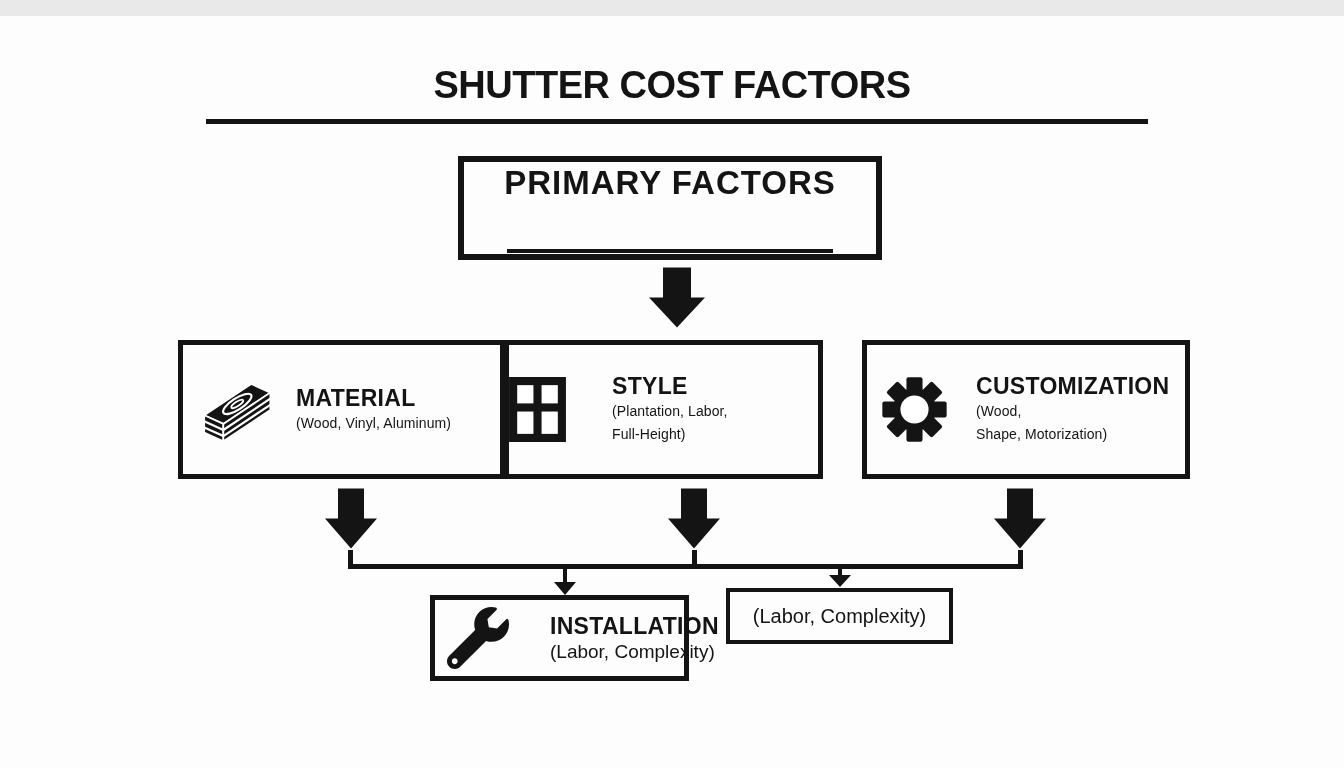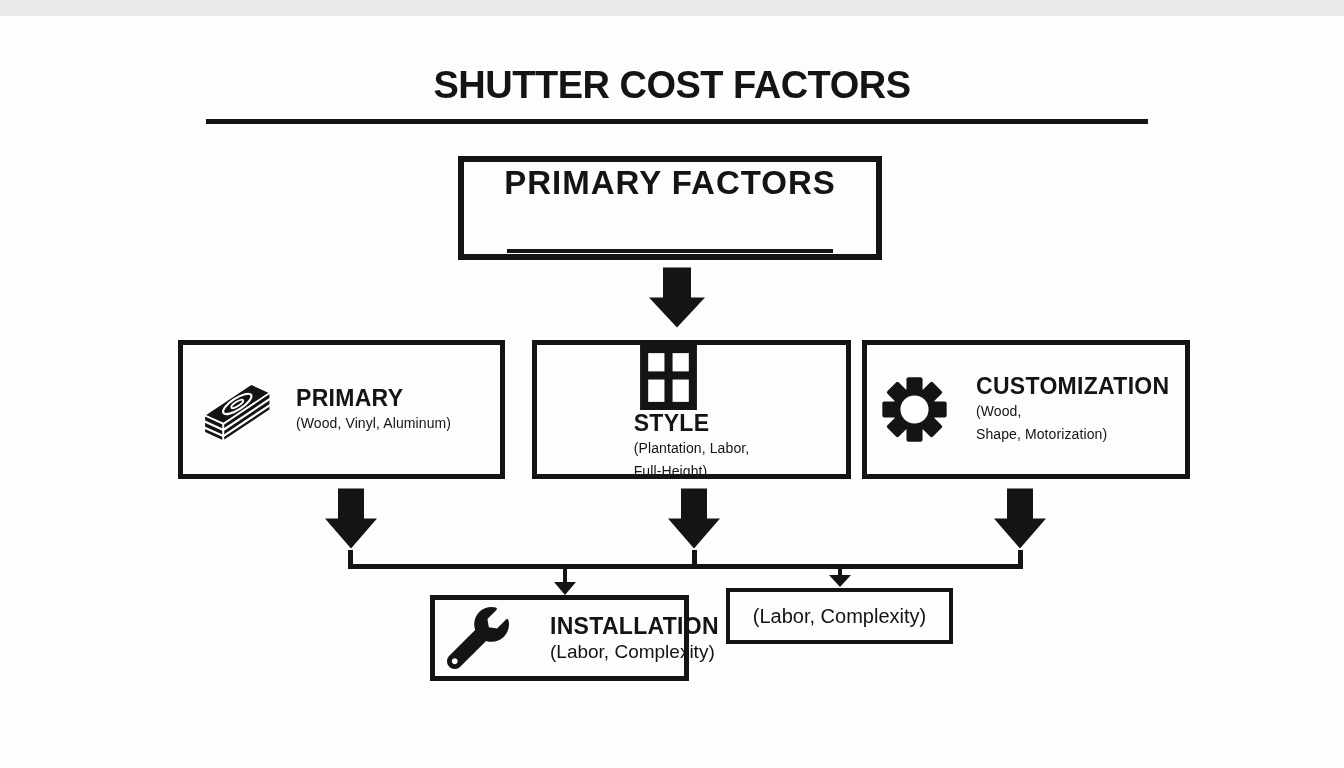--- a/index.html
+++ b/index.html
@@ -53,21 +53,21 @@
   .tick-mid{left:692px;}
   .tick-right{left:1018px;}
   
   .factor-box{
     position:absolute;top:324px;height:139px;
     border:5px solid var(--ink);box-sizing:border-box;
     display:flex;align-items:center;
     background:var(--bg);
   }
   .box-material{left:178px;width:327px;padding-left:12px;}
-  .box-style{left:532px;width:319px;flex-direction:column;}
+  .box-style{left:504px;width:319px;}
   .box-customization{left:862px;width:328px;padding-left:14px;gap:16px;}
   .box-material .icon{margin-right:13px;}
   .box-style .icon{margin-right:46px;}
   .box-customization .icon{margin-right:12px;}
   .icon{flex:0 0 auto;display:flex;align-items:center;justify-content:center;}
   .factor-text{display:flex;flex-direction:column;}
   .factor-label{font-size:23px;font-weight:700;letter-spacing:0.3px;line-height:27px;}
   .factor-sub{font-size:14px;line-height:23px;letter-spacing:0.1px;}
   
   .install-box{
@@ -115,21 +115,21 @@
         <polygon points="32,62 86,26 86,46 32,82" fill="var(--ink)" stroke="#ffffff" stroke-width="2"></polygon>
         <ellipse cx="48" cy="39" rx="19" ry="6.5" fill="none" stroke="#ffffff" stroke-width="2.5" transform="rotate(-33 48 39)"></ellipse>
         <ellipse cx="48" cy="39" rx="8" ry="2.5" fill="none" stroke="#ffffff" stroke-width="2" transform="rotate(-33 48 39)"></ellipse>
         <line x1="10" y1="59" x2="32" y2="69" stroke="#ffffff" stroke-width="2.5"></line>
         <line x1="10" y1="66" x2="32" y2="76" stroke="#ffffff" stroke-width="2.5"></line>
         <line x1="32" y1="69" x2="86" y2="33" stroke="#ffffff" stroke-width="2.5"></line>
         <line x1="32" y1="76" x2="86" y2="40" stroke="#ffffff" stroke-width="2.5"></line>
       </svg>
     </span>
     <div class="factor-text">
-      <div class="factor-label">PRIMARY</div>
+      <div class="factor-label">MATERIAL</div>
       <div class="factor-sub">(Wood, Vinyl, Aluminum)</div>
     </div>
   </div>
 
   <div class="factor-box box-style">
     <span class="icon">
       <svg width="57" height="65" viewBox="0 0 56 64">
         <rect x="4" y="4" width="48" height="56" fill="#ffffff" stroke="var(--ink)" stroke-width="8"></rect>
         <rect x="24" y="4" width="8" height="56" fill="var(--ink)"></rect>
         <rect x="4" y="26" width="48" height="8" fill="var(--ink)"></rect>

